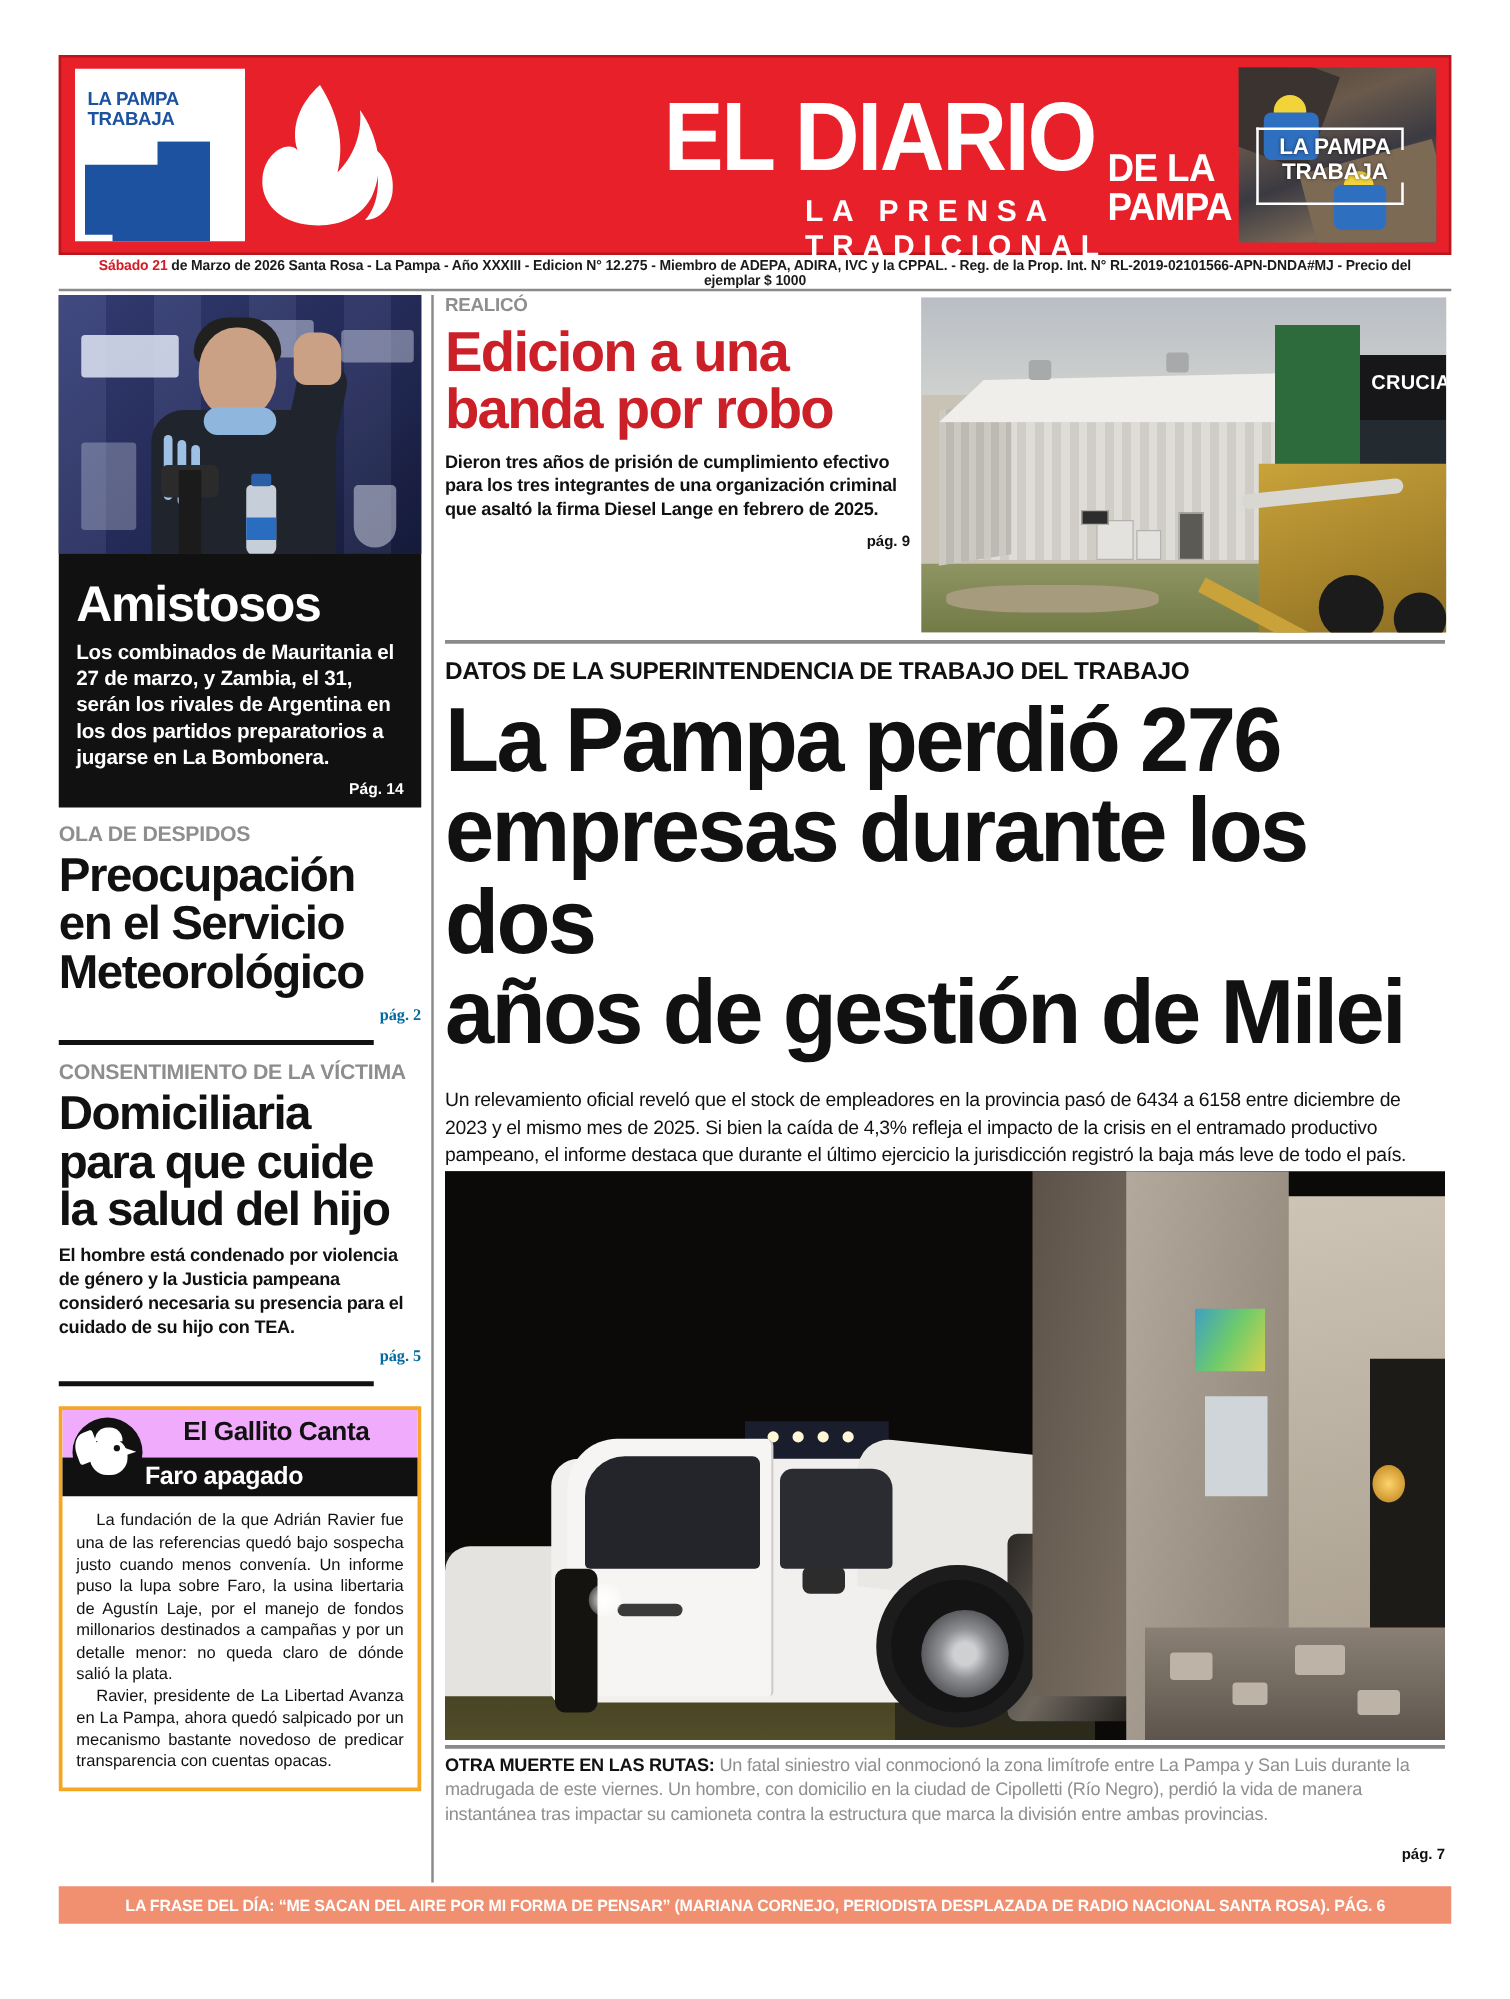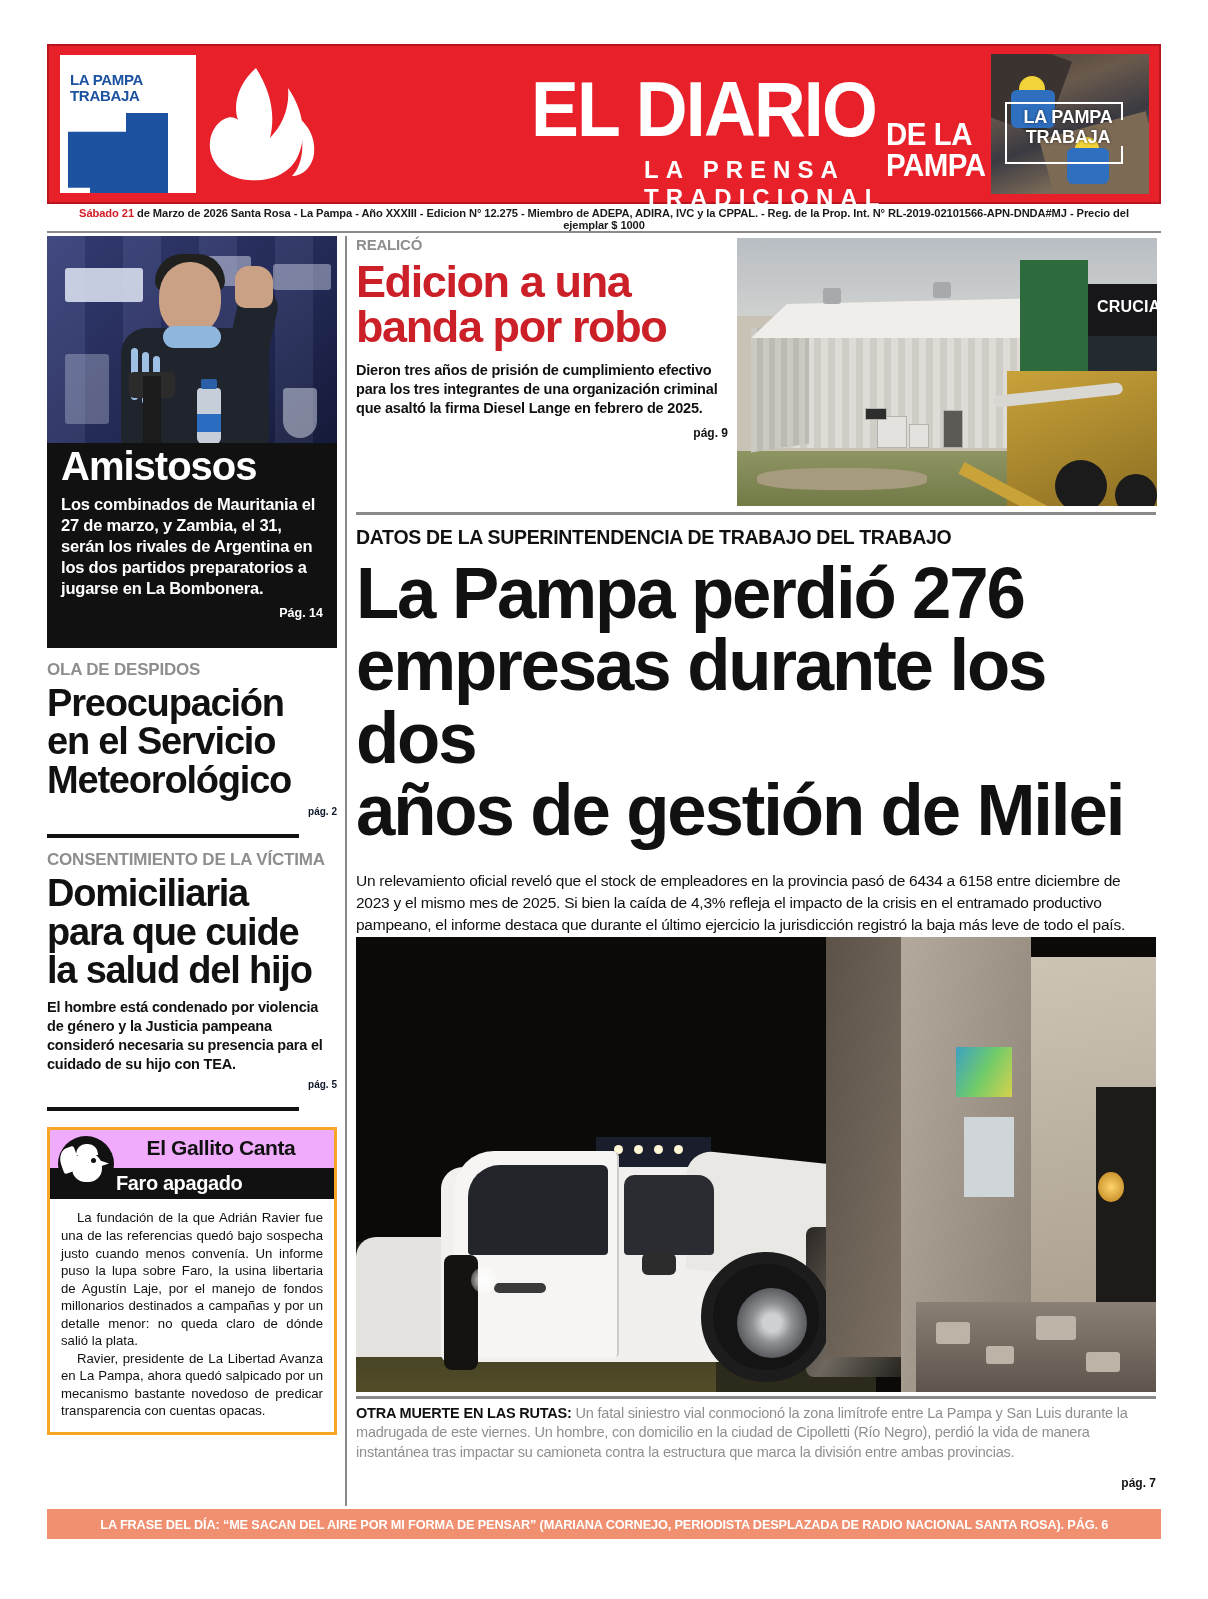--- a/index.html
+++ b/index.html
@@ -132,42 +132,42 @@
   .sp-mic { position:absolute; left:96px; top:140px; width:18px; height:68px; background:#1b1b1b; }
   .sp-mic2 { position:absolute; left:82px; top:136px; width:46px; height:26px; background:#2b2b2b; border-radius:5px;}
   .sp-bottle { position:absolute; left:150px; top:152px; width:24px; height:56px;
       background:rgba(235,245,255,.82); border-radius:4px 4px 6px 6px;}
   .sp-bottle .cap { position:absolute; left:4px; top:-9px; width:16px; height:10px; background:#2a5fa8; border-radius:2px;}
   .sp-bottle .lbl { position:absolute; left:0; top:26px; width:24px; height:18px; background:#2a6cc0;}
   .sp-glass { position:absolute; left:236px; top:152px; width:34px; height:50px;
       background:rgba(240,245,255,.45); border-radius:4px 4px 18px 18px;}
   .sport-title {
     color:#ffffff; font-weight: bold; font-size: 40px; line-height: 1;
-    padding: 3px 14px 4px 14px; letter-spacing: -1px;
+    padding: 21px 14px 4px 14px; letter-spacing: -1px;
   }
   .sport-text {
     color:#ffffff; font-size: 16.5px; font-weight: bold; line-height: 1.28;
     padding: 4px 14px 6px 14px; letter-spacing: -0.2px;
   }
   .sport-pag {
     color:#ffffff; font-size: 12.5px; font-weight: bold;
-    text-align: right; padding: 0 14px 28px 14px;
+    text-align: right; padding: 0 14px 8px 14px;
   }
 
   .kicker {
     color:#8e8e8e; font-weight:bold; font-size:17px; letter-spacing:-0.2px;
     margin-top: 12px;
   }
   .lead-head {
     color:#111111; font-weight:bold; font-size:38px; line-height:1.02;
     letter-spacing:-1.2px; margin-top:4px;
   }
   .pagref-row { position: relative; height: 20px; margin-top: 6px; }
   .pagref-rule { position:absolute; left:0; top:8px; height:4px; background:#111; }
-  .pagref { position:absolute; right:0; top:0; font-size:10px; font-weight:bold; color:#0f172a; }
+  .pagref { position:absolute; right:0; top:0; font-size:13px; font-weight:bold; color:#0369a1;font-family:Liberation Serif, serif; }
   .lead-sum {
     color:#111; font-size:14.5px; font-weight:bold; line-height:1.3;
     margin-top: 8px; letter-spacing:-0.2px;
   }
 
   
   .gallito {
     margin-top: 12px; width: 290px;
     border: 3px solid #f5a623; background: #ffffff;
   }

